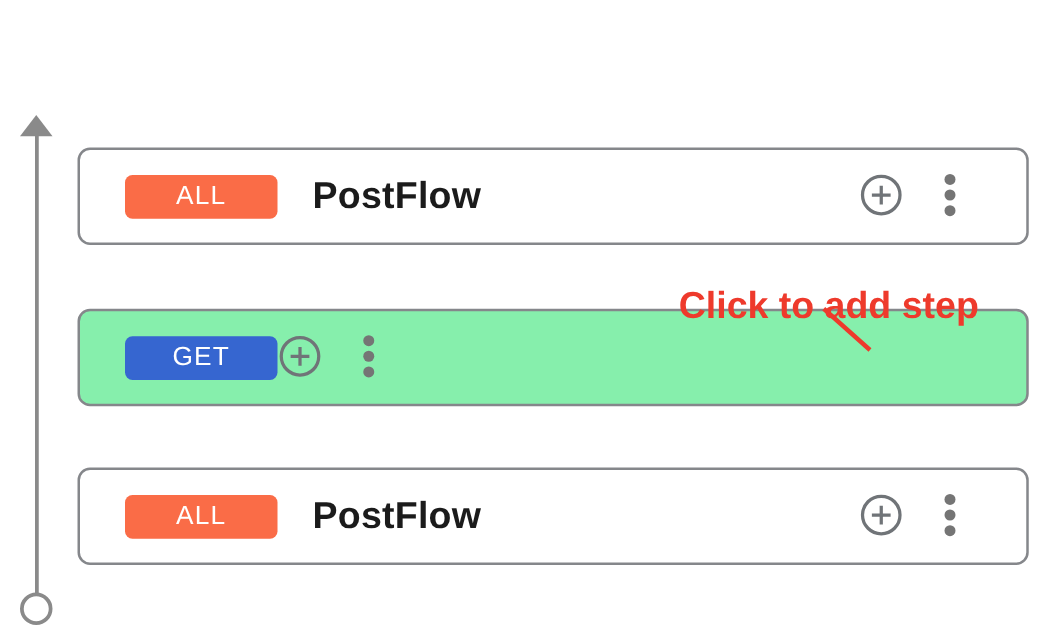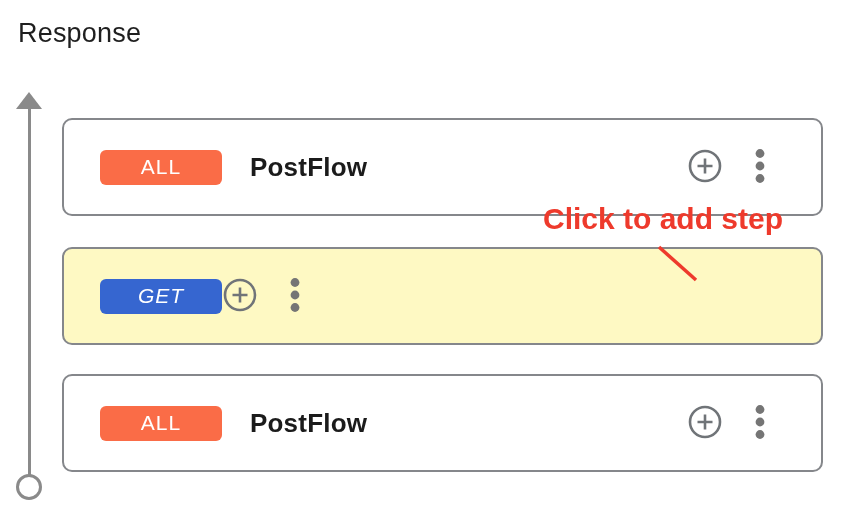--- a/index.html
+++ b/index.html
@@ -21,60 +21,59 @@
     position:absolute; left:28px; top:107px; width:3px; height:369px;
     background:#8a8a8a;
   }
   .arrow-endpoint {
     position:absolute; left:16px; top:474px; width:26px; height:26px;
     box-sizing:border-box; border:3px solid #8a8a8a; border-radius:50%;
     background:#ffffff;
   }
   
   .card {
-    position:absolute; left:62px; width:761px; height:98px;
+    position:absolute; left:62px; width:761px; height:78px;
     box-sizing:border-box; border:2px solid #85878b; border-radius:10px;
     background:#ffffff; display:flex; align-items:center;
     padding:0 46px 0 36px; cursor:pointer;
   }
-  .card.highlighted { background:#fef9c3;font-style:italic; }
+  .card.highlighted { background:#86efac; }
   .card-1 { top:118px; }
   .card-2 { top:247px; }
   .card-3 { top:374px; }
   .badge {
     width:122px; height:35px; border-radius:6px; flex:0 0 auto;
     display:flex; align-items:center; justify-content:center;
     color:#ffffff; font-size:21px; font-weight:500; letter-spacing:1px;
   }
   .card-title {
     margin-left:28px; flex:1 1 auto;
-    font-size:26px; font-weight:700; color:#1b1b1b; letter-spacing:0.2px;
+    font-size:30px; font-weight:700; color:#1b1b1b; letter-spacing:0.2px;
     white-space:nowrap; overflow:hidden;
   }
   .icon-btn {
     border:none; background:transparent; padding:0; margin:0;
     width:36px; height:36px; cursor:pointer; flex:0 0 auto;
     display:flex; align-items:center; justify-content:center;
   }
   .icon-btn.kebab { width:30px; margin-left:22px; }
   
   .annotation-label {
-    position:absolute; left:543px; top:202px; z-index:6;
+    position:absolute; left:543px; top:228px; z-index:6;
     font-size:30px; font-weight:700; white-space:nowrap; letter-spacing:0px;
   }
   .overlay-svg {
     position:absolute; left:0; top:0; z-index:5; pointer-events:none;
   }
 </style>
 </head>
 <body>
 
 <div id="stage">
 
-  <div class="page-title">Response</div>
 
   <div class="arrow-head"></div>
   <div class="arrow-line"></div>
   <div class="arrow-endpoint"></div>
 
   <div class="card card-1">
     <div class="badge" style="background: rgb(250, 108, 71);">ALL</div>
     <div class="card-title">PostFlow</div>
     <button class="icon-btn">
       <span>

